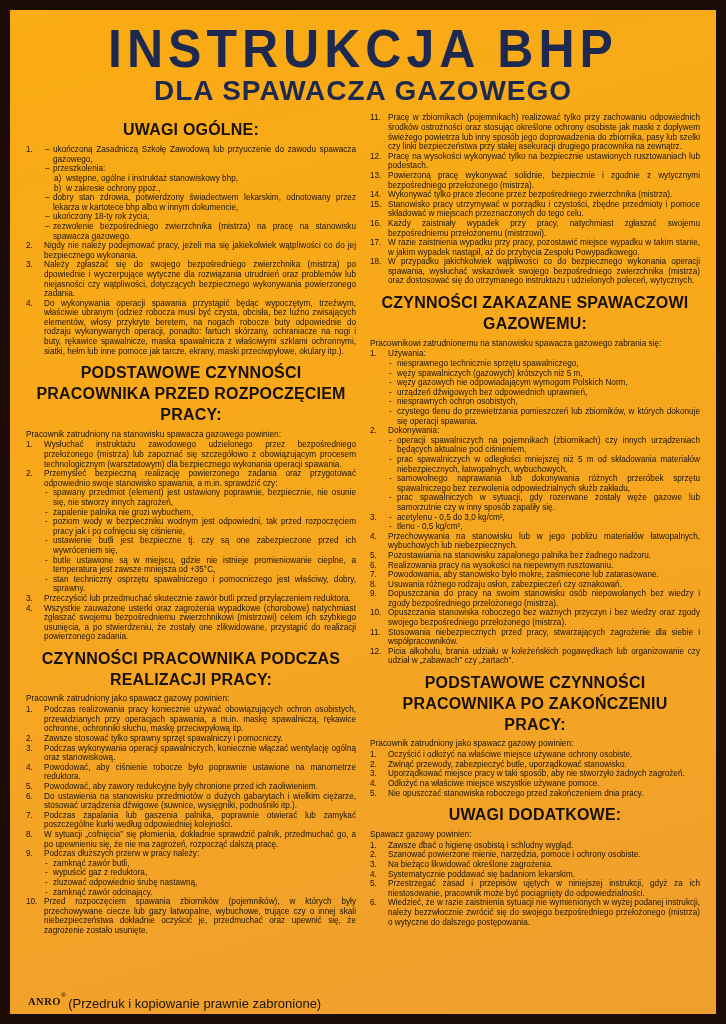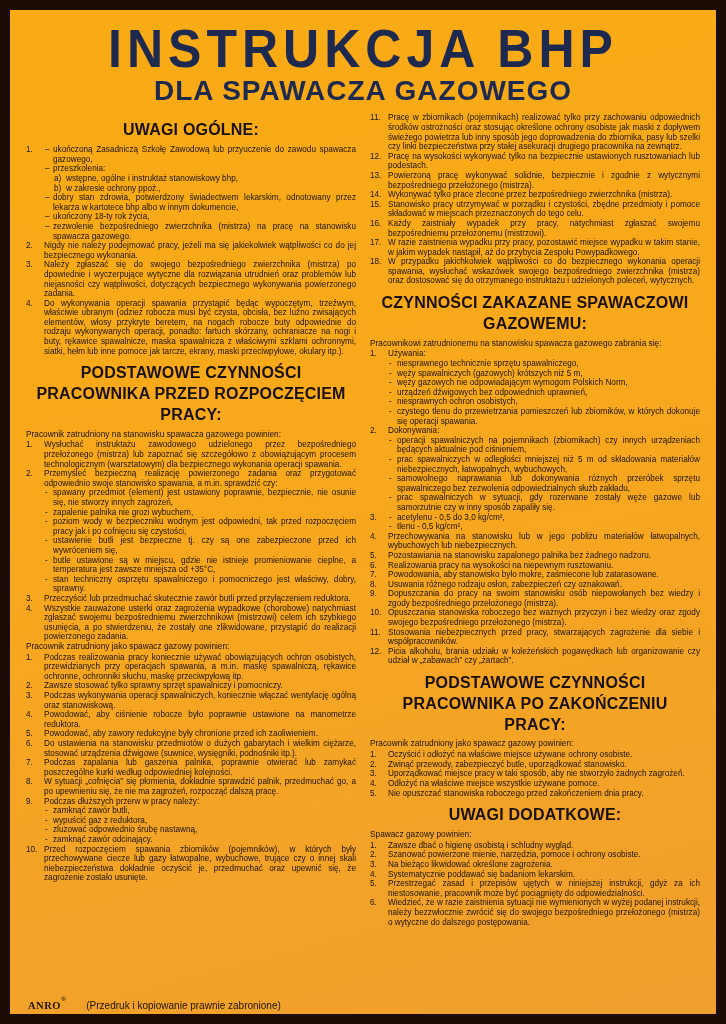--- a/index.html
+++ b/index.html
@@ -24,21 +24,21 @@
   .marker{flex:0 0 auto;white-space:pre;}
   .depth0 > .marker{width:15px;padding-right:3px;}
   .depth1 > .marker{width:7px;text-align:left;padding-right:1px;}
   .depth2 > .marker{width:11px;text-align:left;padding-right:1px;}
   .body{flex:1;min-width:0;}
   .txt{text-align:justify;}
   .subs{margin-left:1px;}
   .footer{position:absolute;left:18px;bottom:3px;display:flex;align-items:flex-start;color:#1c1306;}
   .brand{font-size:10.5px;font-weight:bold;font-family:"Liberation Serif","DejaVu Serif",serif;letter-spacing:.5px;}
   .reg{font-size:6.5px;vertical-align:super;position:relative;top:-3px;}
-  .copy{font-size:10px;margin-left:20px;margin-top:2px;}
+  .copy{font-size:13px;margin-left:2px;margin-top:2px;}
 </style>
 </head>
 <body>
 
 <div class="poster">
   <div class="sheet">
 
     <div class="hdr">
       <h1 class="title">INSTRUKCJA BHP</h1>
       <div class="subtitle">DLA SPAWACZA GAZOWEGO</div>
@@ -145,21 +145,21 @@
                     </div>
                     <div class="li depth1">
                       <span class="marker">-</span>
                       <div class="body">
                         <div class="txt">zapalenie palnika nie grozi wybuchem,</div>
                       </div>
                     </div>
                     <div class="li depth1">
                       <span class="marker">-</span>
                       <div class="body">
-                        <div class="txt">poziom wody w bezpieczniku wodnym jest odpowiedni, tak przed rozpoczęciem pracy jak i po cofnięciu się czystości,</div>
+                        <div class="txt">poziom wody w bezpieczniku wodnym jest odpowiedni, tak przed rozpoczęciem pracy jak i po cofnięciu się ciśnienie,</div>
                       </div>
                     </div>
                     <div class="li depth1">
                       <span class="marker">-</span>
                       <div class="body">
                         <div class="txt">ustawienie butli jest bezpieczne tj. czy są one zabezpieczone przed ich wywróceniem się,</div>
                       </div>
                     </div>
                     <div class="li depth1">
                       <span class="marker">-</span>
@@ -184,20 +184,21 @@
               </div>
               <div class="li depth0">
                 <span class="marker">4.</span>
                 <div class="body">
                   <div class="txt">Wszystkie zauważone usterki oraz zagrożenia wypadkowe (chorobowe) natychmiast zgłaszać swojemu bezpośredniemu zwierzchnikowi (mistrzowi) celem ich szybkiego usunięcia, a po stwierdzeniu, że zostały one zlikwidowane, przystąpić do realizacji powierzonego zadania.</div>
                 </div>
               </div>
             </div>
         </section>
         <section>
+          <h2 class="sec-heading">CZYNNOŚCI PRACOWNIKA PODCZAS REALIZACJI PRACY:</h2>
           <p class="intro">Pracownik zatrudniony jako spawacz gazowy powinien:</p>
           <div class="list">
               <div class="li depth0">
                 <span class="marker">1.</span>
                 <div class="body">
                   <div class="txt">Podczas realizowania pracy koniecznie używać obowiązujących ochron osobistych, przewidzianych przy operacjach spawania, a m.in. maskę spawalniczą, rękawice ochronne, ochronniki słuchu, maskę przeciwpyłową itp.</div>
                 </div>
               </div>
               <div class="li depth0">
                 <span class="marker">2.</span>

